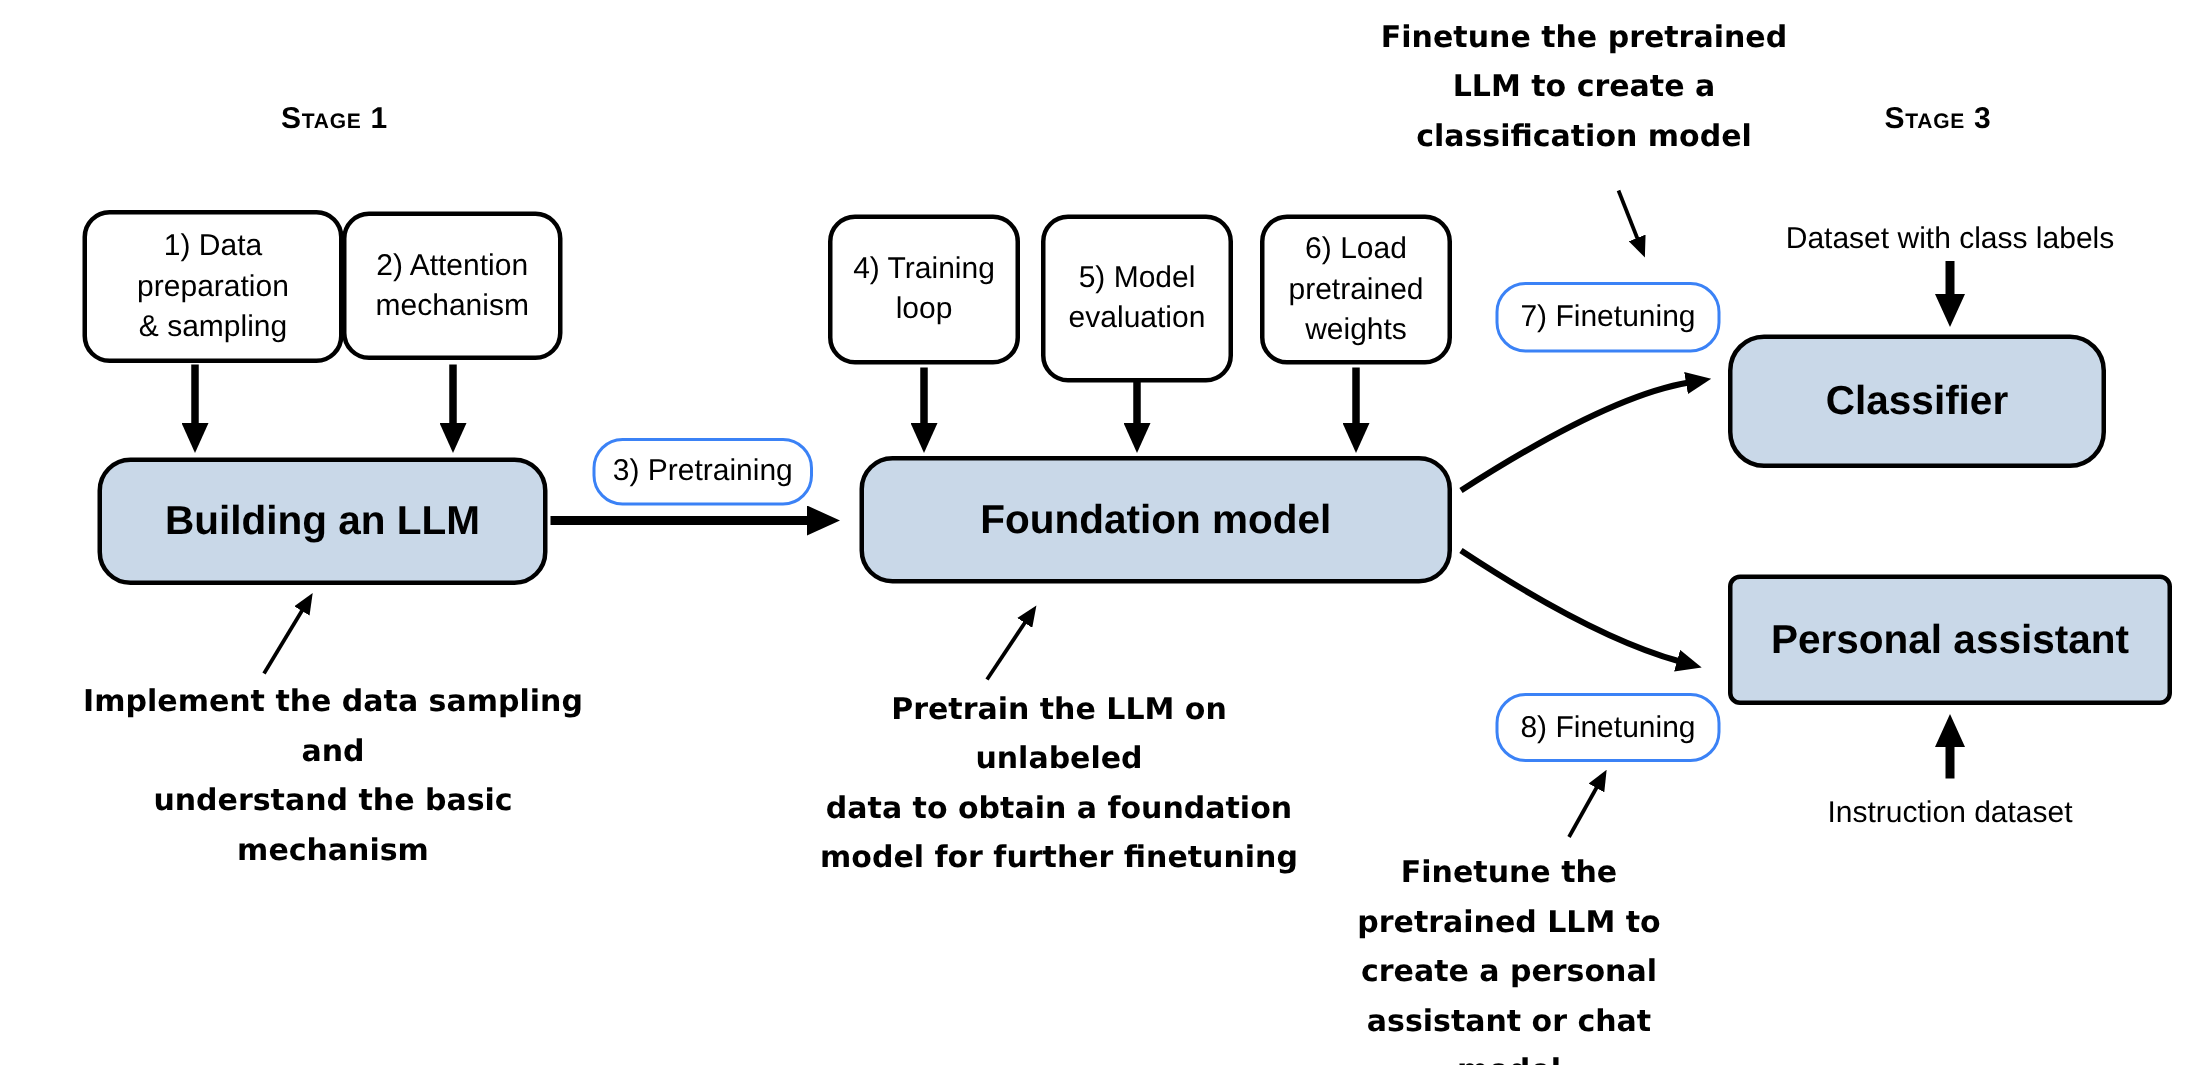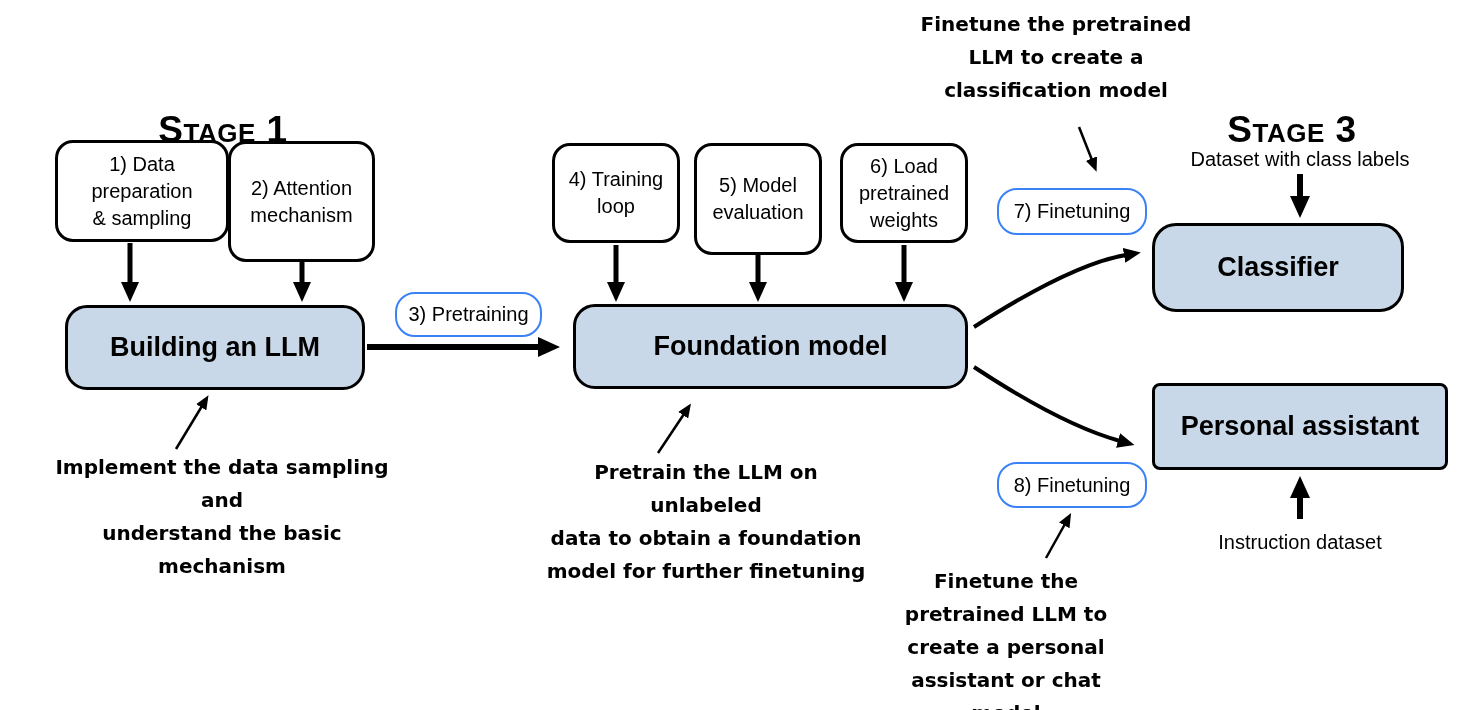--- a/index.html
+++ b/index.html
@@ -10,26 +10,25 @@
     background: #ffffff;
     font-family: "Liberation Sans", sans-serif;
     color: #000;
     overflow: hidden;
   }
   .abs { position: absolute; box-sizing: border-box; }
 
   .stage-heading {
     font-family: "Liberation Sans", sans-serif;
     font-weight: 700;
-    font-size: 37px;
+    font-size: 20px;
     font-variant: small-caps;
     letter-spacing: 0.5px;
     text-align: center;
     white-space: nowrap;
-    margin-top: 41px;
   }
 
   .step-box {
     background: #ffffff;
     border: 3px solid #000;
     border-radius: 18px;
     display: flex;
     align-items: center;
     justify-content: center;
     text-align: center;
@@ -123,21 +122,21 @@
     <line class="arrow" x1="1079" y1="127" x2="1092" y2="160" stroke-width="2.5" marker-end="url(#mh2)"></line>
     <line class="arrow" x1="1046" y1="558" x2="1065" y2="524" stroke-width="2.5" marker-end="url(#mh2)"></line>
   </svg>
 
   <div class="abs stage-heading" style="left:123px; top:68px; width:200px;">Stage 1</div>
   <div class="abs stage-heading" style="left:1192px; top:68px; width:200px;">Stage 3</div>
 
   <div class="abs step-box" style="left:55px; top:140px; width:174px; height:102px;">1) Data
 preparation
 &amp; sampling</div>
-  <div class="abs step-box" style="left:228px; top:141px; width:147px; height:121px;">2) Attention
+  <div class="abs step-box" style="left:228px; top:141px; width:147px; height:99px;">2) Attention
 mechanism</div>
 
   <div class="abs step-box" style="left:552px; top:143px; width:128px; height:100px;">4) Training
 loop</div>
   <div class="abs step-box" style="left:694px; top:143px; width:128px; height:112px;">5) Model
 evaluation</div>
   <div class="abs step-box" style="left:840px; top:143px; width:128px; height:100px;">6) Load
 pretrained
 weights</div>
 

